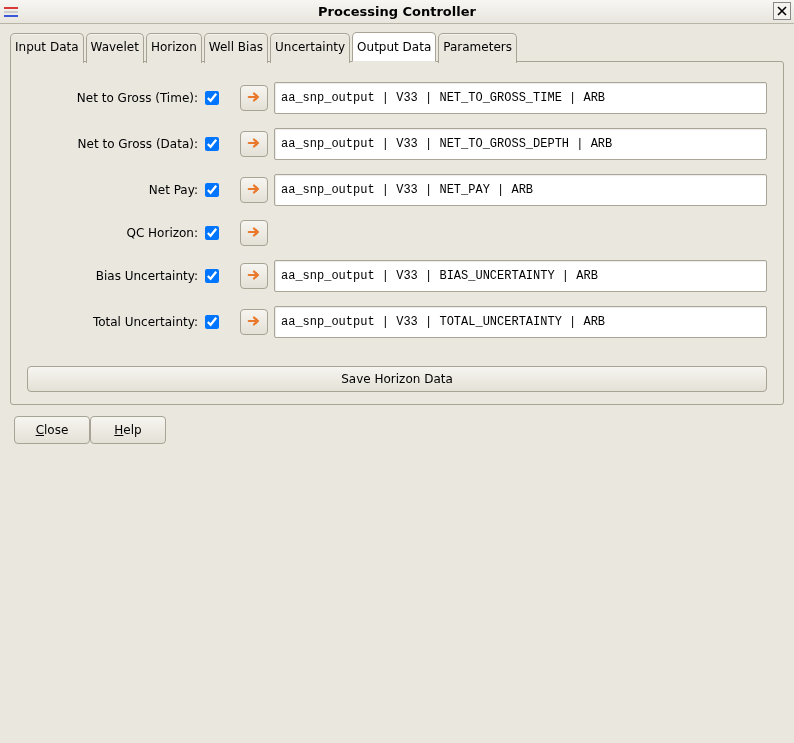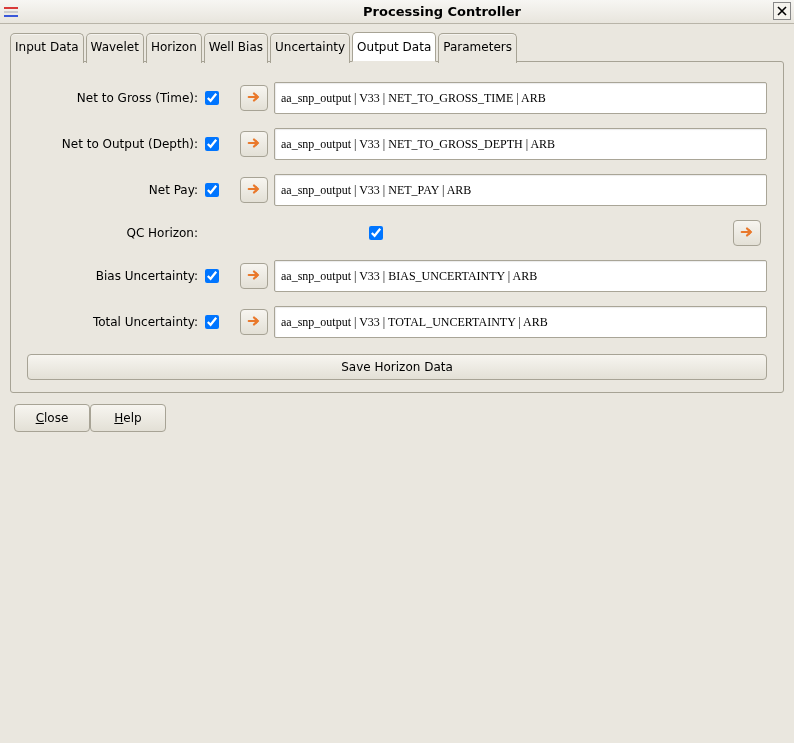--- a/index.html
+++ b/index.html
@@ -36,21 +36,20 @@
   height: 2px;
   width: 14px;
 }
 .titlebar-title {
   position: absolute;
   left: 50%;
   transform: translateX(-50%);
   font-weight: bold;
   font-size: 13px;
   color: #000;
-  margin-left: 45px;
 }
 .titlebar-close {
   position: absolute;
   right: 3px;
   top: 2px;
   width: 18px;
   height: 18px;
   border: 1px solid #888;
   background: #f5f3ee;
   display: flex;
@@ -108,21 +107,20 @@
   display: flex;
   flex-direction: column;
 }
 .form-area {
   flex: 0 0 auto;
 }
 .form-row {
   display: flex;
   align-items: center;
   margin-bottom: 14px;
-  justify-content: space-between;
 }
 .form-label {
   width: 175px;
   text-align: right;
   padding-right: 4px;
   font-size: 12px;
   color: #000;
 }
 .form-check {
   width: 20px;
@@ -155,31 +153,31 @@
 .text-input {
   flex: 1;
   height: 24px;
   border: 1px solid #a9a597;
   background: #fff;
   padding: 15px 6px;
   font-size: 12px;
   color: #000;
   box-shadow: inset 1px 1px 1px rgba(0,0,0,0.08);
   border-radius: 2px;
-  font-family: Liberation Serif, serif;
+  font-family: Liberation Mono, monospace;
 }
 .save-btn {
   height: 26px;
   border: 1px solid #a7a395;
   border-radius: 4px;
   background: linear-gradient(to bottom, #f7f5f0, #e3e0d6);
   padding: 0 12px;
   font-size: 12px;
   cursor: pointer;
-  margin-top: 2px;
+  margin-top: 14px;
   font-family: inherit;
 }
 .spacer {
   flex: 1;
 }
 .bottom-bar {
   display: flex;
   padding: 10px 4px 4px 4px;
 }
 .bottom-btn {
@@ -235,21 +233,21 @@
             <div class="form-gap"></div>
             <div class="arrow-btn">
               <span><svg class="arrow-glyph" viewBox="0 0 16 16">
                   <path d="M2 8 L10 8 M8 4 L12 8 L8 12" stroke="#e9792c" stroke-width="2.5" fill="none" stroke-linecap="round" stroke-linejoin="round"></path>
                   <path d="M10 4 L14 8 L10 12 Z" fill="#e9792c"></path>
                 </svg></span>
             </div>
             <input type="text" class="text-input" value="aa_snp_output | V33 | NET_TO_GROSS_TIME | ARB" style="">
           </div>
           <div class="form-row">
-            <div class="form-label">Net to Output (Depth):</div>
+            <div class="form-label">Net to Gross (Data):</div>
             <div class="form-check">
               <input type="checkbox" checked="" style="">
             </div>
             <div class="form-gap"></div>
             <div class="arrow-btn">
               <span><svg class="arrow-glyph" viewBox="0 0 16 16">
                   <path d="M2 8 L10 8 M8 4 L12 8 L8 12" stroke="#e9792c" stroke-width="2.5" fill="none" stroke-linecap="round" stroke-linejoin="round"></path>
                   <path d="M10 4 L14 8 L10 12 Z" fill="#e9792c"></path>
                 </svg></span>
             </div>

